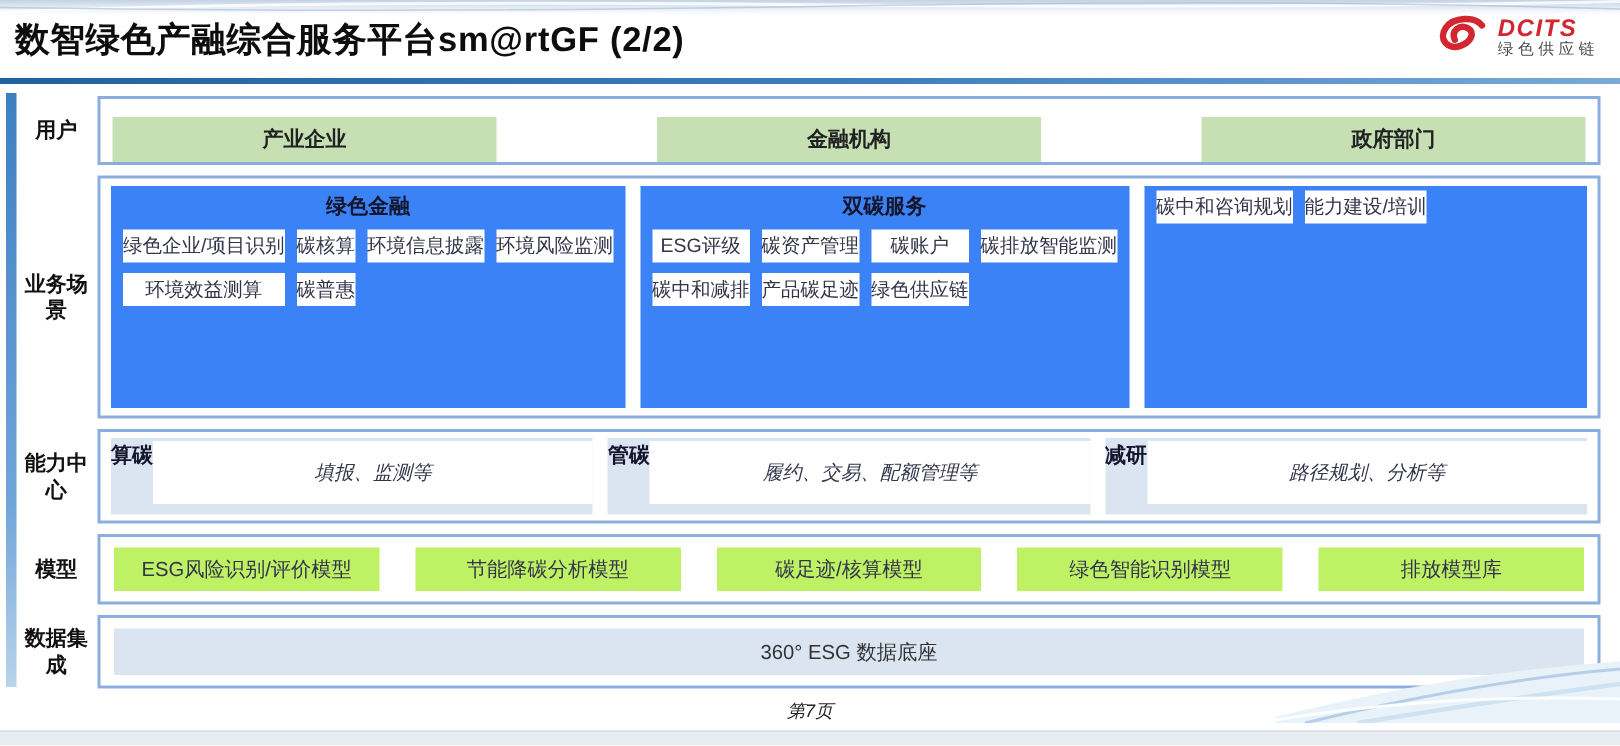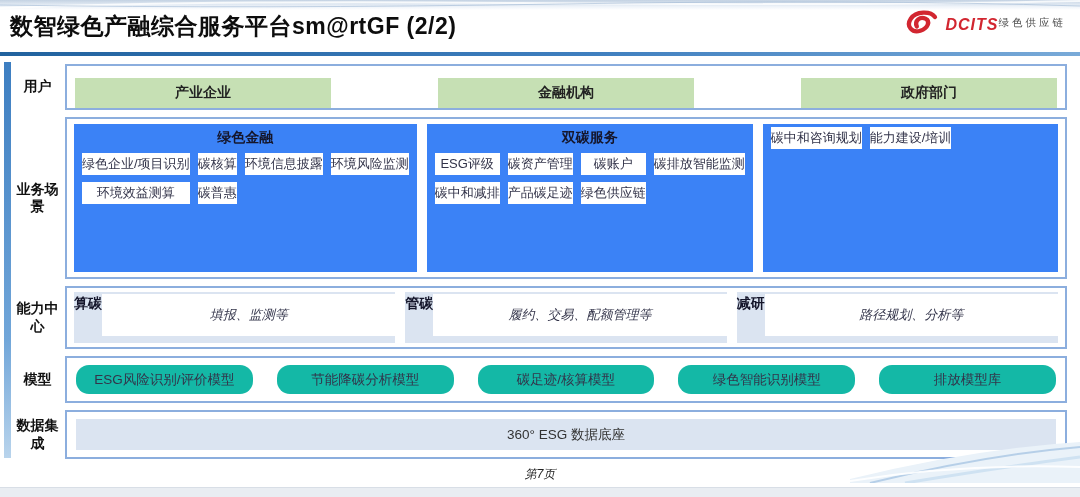--- a/index.html
+++ b/index.html
@@ -20,21 +20,21 @@
   }
   .top-band svg { position:absolute; top:0; left:0; }
 
   
   .title {
     position: absolute; top: 11px; left: 10px;
     font-size: 23px; font-weight: bold; color: #0d0d0d; letter-spacing: .5px;
     white-space: nowrap;
   }
   .logo { position:absolute; top:9px; right:14px; display:flex; align-items:center; gap:5px; }
-  .logo-texts { display:flex; flex-direction:row; line-height:1.05; }
+  .logo-texts { display:flex; flex-direction:column; line-height:1.05; }
   .logo-name { color:#d22630; font-weight:bold; font-style:italic; font-size:16px; letter-spacing:1px; }
   .logo-sub { color:#4a4a4a; font-size:10.5px; letter-spacing:3px; }
 
   .rule {
     position:absolute; top:52px; left:0; width:100%; height:4px;
     background: linear-gradient(90deg,#21629e 0%,#3f7fbf 55%,#79aad8 100%);
   }
   .leftbar {
     position:absolute; left:4px; top:62px; width:7px; height:396px;
     background: linear-gradient(180deg,#3d7ec1 0%,#71a6d9 70%,#b9d4ec 100%);
@@ -43,21 +43,21 @@
   
   .content { position:absolute; left:13px; top:64px; width:1054px; }
   .row { display:flex; margin-bottom:7px; }
   .row-label {
     width:52px; padding-right:3px;
     display:flex; align-items:center; justify-content:center; text-align:center;
     font-size:14px; font-weight:bold; color:#111; line-height:1.25;
   }
   .row-box { flex:1; border:2px solid #8caede; background:#fff; }
 
-  .users-box { height:46px; display:flex; align-items:flex-start; justify-content:space-between; padding:12px 8px; }
+  .users-box { height:46px; display:flex; align-items:flex-end; justify-content:space-between; padding:0 8px; }
   .pill {
     width:256px; height:30px; background:#c6e0b4;
     display:flex; align-items:center; justify-content:center;
     font-size:14px; font-weight:bold; color:#222;
   }
 
   .scen-box { height:162px; display:flex; gap:10px; padding:5px 7px; }
   .panel { flex:1; background:#3b82f6; padding:3px 8px 8px; }
   .panel-title { text-align:center; font-size:14px; font-weight:bold; color:#15162b; margin:2px 0 6px; }
   .panel-grid { display:grid; grid-template-columns:1fr 1fr 1fr 1fr; gap:7px 8px; align-content:start; }
@@ -71,23 +71,23 @@
   .cap-panel { flex:1; background:#dbe4f1; padding:2px 0 7px; display:flex; flex-direction:row; }
   .cap-title { text-align:center; font-weight:bold; font-size:14px; color:#15162b; margin:1px 0 4px; }
   .cap-desc {
     background:#fff; flex:1;
     display:flex; align-items:center; justify-content:center;
     font-style:italic; font-size:13px; color:#33344a;
   }
 
   .models-box { height:47px; display:flex; gap:24px; padding:7px 9px; align-items:center; }
   .model-item {
-    flex:1; background:#14b8a6; height:29px;
-    display:flex; align-items:center; justify-content:center;
-    font-size:13.5px; color:#33344a; white-space:nowrap;border-radius:13px;
+    flex:1; background:#bef264; height:29px;
+    display:flex; align-items:center; justify-content:center;
+    font-size:13.5px; color:#33344a; white-space:nowrap;
   }
 
   .data-box { height:49px; padding:7px 9px; }
   .data-bar {
     background:#dbe4f1; height:31px;
     display:flex; align-items:center; justify-content:center;
     font-size:13.5px; color:#333;
   }
 
   .page-num {

